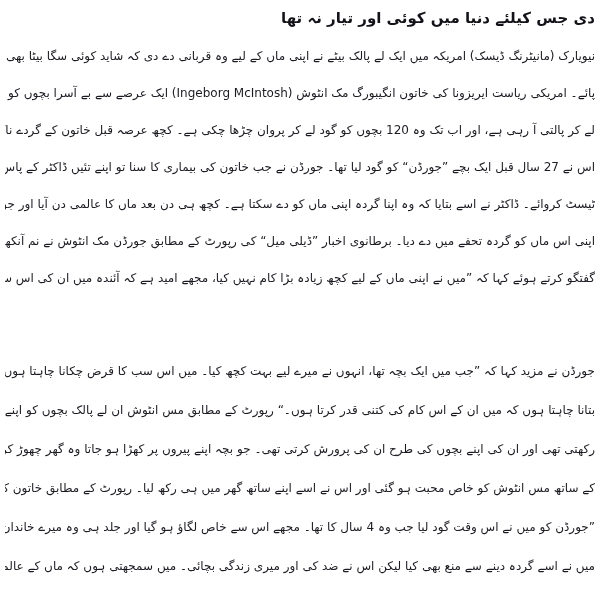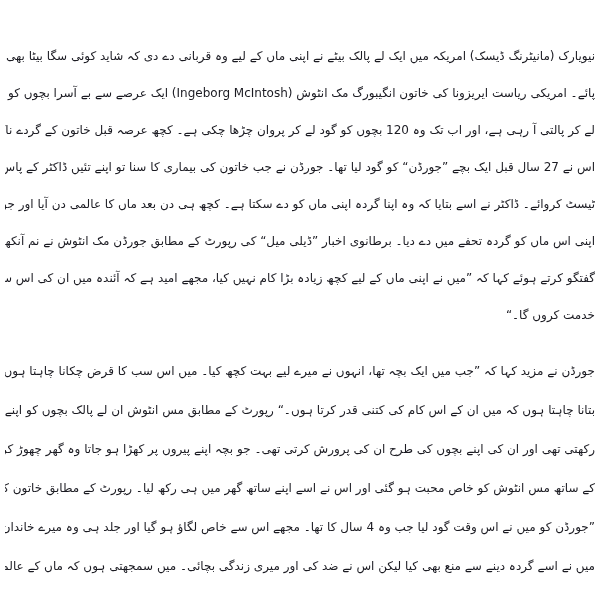--- a/index.html
+++ b/index.html
@@ -56,30 +56,30 @@
   .line.short {
     text-align: right;
     text-align-last: right;
   }
 </style>
 </head>
 <body>
 
 <div id="page">
 
+  <div class="headline">دی جس کیلئے دنیا میں کوئی اور تیار نہ تھا</div>
 
   <div class="para" id="para1">
     <div class="line">نیویارک (مانیٹرنگ ڈیسک) امریکہ میں ایک لے پالک بیٹے نے اپنی ماں کے لیے وہ قربانی دے دی کہ شاید کوئی سگا بیٹا بھی ایسا نہ کر</div>
     <div class="line">پائے۔ امریکی ریاست ایریزونا کی خاتون انگیبورگ مک انٹوش (Ingeborg McIntosh) ایک عرصے سے بے آسرا بچوں کو گود</div>
     <div class="line">لے کر پالتی آ رہی ہے، اور اب تک وہ 120 بچوں کو گود لے کر پروان چڑھا چکی ہے۔ کچھ عرصہ قبل خاتون کے گردے ناکارہ ہو گئے۔</div>
     <div class="line">اس نے 27 سال قبل ایک بچے ”جورڈن“ کو گود لیا تھا۔ جورڈن نے جب خاتون کی بیماری کا سنا تو اپنے تئیں ڈاکٹر کے پاس گیا اور اپنے</div>
     <div class="line">ٹیسٹ کروائے۔ ڈاکٹر نے اسے بتایا کہ وہ اپنا گردہ اپنی ماں کو دے سکتا ہے۔ کچھ ہی دن بعد ماں کا عالمی دن آیا اور جورڈن نے اس دن</div>
     <div class="line">اپنی اس ماں کو گردہ تحفے میں دے دیا۔ برطانوی اخبار ”ڈیلی میل“ کی رپورٹ کے مطابق جورڈن مک انٹوش نے نم آنکھوں کے ساتھ</div>
     <div class="line">گفتگو کرتے ہوئے کہا کہ ”میں نے اپنی ماں کے لیے کچھ زیادہ بڑا کام نہیں کیا، مجھے امید ہے کہ آئندہ میں ان کی اس سے بھی زیادہ</div>
-    <div class="line short">خدمت کروں گا۔“</div>
   </div>
 
   <div class="para" id="para2">
     <div class="line">جورڈن نے مزید کہا کہ ”جب میں ایک بچہ تھا، انہوں نے میرے لیے بہت کچھ کیا۔ میں اس سب کا قرض چکانا چاہتا ہوں۔ میں انہیں</div>
     <div class="line">بتانا چاہتا ہوں کہ میں ان کے اس کام کی کتنی قدر کرتا ہوں۔“ رپورٹ کے مطابق مس انٹوش ان لے پالک بچوں کو اپنے گھر میں</div>
     <div class="line">رکھتی تھی اور ان کی اپنے بچوں کی طرح ان کی پرورش کرتی تھی۔ جو بچہ اپنے پیروں پر کھڑا ہو جاتا وہ گھر چھوڑ کر چلا جاتا لیکن جورڈن</div>
     <div class="line">کے ساتھ مس انٹوش کو خاص محبت ہو گئی اور اس نے اسے اپنے ساتھ گھر میں ہی رکھ لیا۔ رپورٹ کے مطابق خاتون کا کہنا تھا کہ</div>
     <div class="line">”جورڈن کو میں نے اس وقت گود لیا جب وہ 4 سال کا تھا۔ مجھے اس سے خاص لگاؤ ہو گیا اور جلد ہی وہ میرے خاندان کا حصہ بن گیا۔</div>
     <div class="line">میں نے اسے گردہ دینے سے منع بھی کیا لیکن اس نے ضد کی اور میری زندگی بچائی۔ میں سمجھتی ہوں کہ ماں کے عالمی دن پر اس سے</div>
     <div class="line short">بڑھ کر کوئی تحفہ نہیں ہو سکتا تھا۔“</div>

